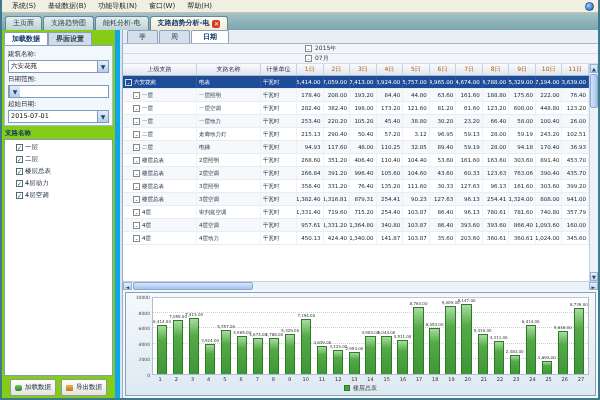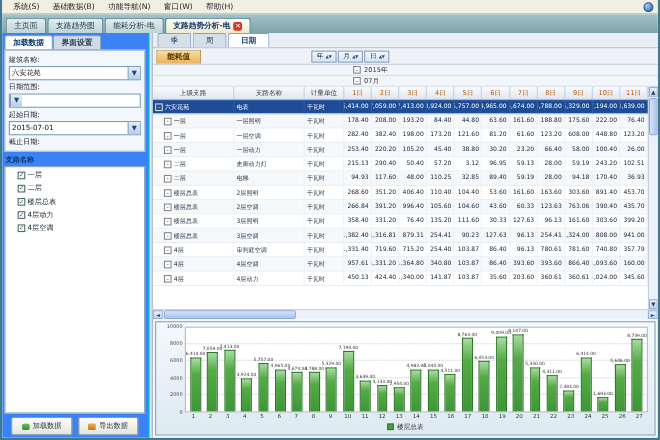--- a/index.html
+++ b/index.html
@@ -21,21 +21,21 @@
 
   
   .tabstrip { height:17px; background:linear-gradient(180deg,#a3c2c9,#7da4ad); display:flex; align-items:flex-end; padding:0 3px; flex:none; }
   .dtab { height:14px; line-height:13px; font-size:7px; padding:0 7px; margin-right:1px; color:#1d3a46; background:linear-gradient(180deg,#e4edef,#bfd2d6); border:1px solid #5d8a94; border-bottom:none; border-radius:3px 3px 0 0; display:flex; align-items:center; gap:3px; }
   .dtab.active { background:linear-gradient(180deg,#fdfdf4,#efe9d0); color:#13386b; font-weight:bold; }
   .tclose { width:8px; height:8px; background:#d23a2a; color:#fff; font-size:6px; line-height:8px; text-align:center; border-radius:2px; }
 
   .bodyrow { flex:1; display:flex; min-height:0; }
 
   
-  .sidebar { width:134px; flex:none; background:#3b82f6; border-right:2px solid #0ea5e9; display:flex; flex-direction:column; padding:2px; }
+  .sidebar { width:118px; flex:none; background:#84cc16; border-right:5px solid #0ea5e9; display:flex; flex-direction:column; padding:2px; }
   .side-tabs { height:13px; display:flex; align-items:flex-end; flex:none; }
   .stab { font-size:7px; line-height:12px; padding:0 7px; background:#cfdce8; border:1px solid #8aa0b8; border-bottom:none; border-radius:2px 2px 0 0; color:#345;font-weight:bold; }
   .stab.active { background:#fff; color:#123a6b; font-weight:bold; }
   .side-form { border:1px solid #a8bccd; border-top:1px solid #8aa0b8; background:#f2f7fb; padding:2px 3px; flex:none; }
   .f-label { font-size:6.5px; color:#223; margin:2px 0 1px; }
   .f-select { height:13px; background:#fff; border:1px solid #7f9db9; display:flex; }
   .f-value { flex:1; font-size:6.5px; line-height:11px; padding-left:2px; color:#111; overflow:hidden; white-space:nowrap; }
   .f-drop { width:11px; flex:none; background:linear-gradient(180deg,#e4eefb,#b6cdec); border-left:1px solid #7f9db9; font-size:6px; line-height:11px; text-align:center; color:#246; }
   .tree-title { font-size:6.5px; color:#123a6b; font-weight:bold; margin:3px 1px 1px; flex:none; }
   .tree-box { flex:1; background:#fff; border:1px solid #7f9db9; overflow:hidden; padding:1px; min-height:0; }
@@ -150,21 +150,20 @@
           </div>
           <div class="f-label">日期范围:</div>
           <div class="f-select">
             <span class="f-drop">▼</span>
           </div>
           <div class="f-label">起始日期:</div>
           <div class="f-select">
             <span class="f-value">2015-07-01</span>
             <span class="f-drop">▼</span>
           </div>
-          <div class="f-label">截止日期:</div>
         </div>
       <div class="tree-title">支路名称</div>
       <div class="tree-box">
           <div class="titem" style="padding-left: 10px;">
             <span class="cb">✓</span>
             <span>一层</span>
           </div>
           <div class="titem" style="padding-left: 10px;">
             <span class="cb">✓</span>
             <span>二层</span>
@@ -196,37 +195,20 @@
 
     <div class="splitter"></div>
 
     <div class="main">
       <div class="period-tabs">
           <span class="ptab">季</span>
           <span class="ptab">周</span>
           <span class="ptab active">日期</span>
         </div>
 
-      <div class="band">
-        <span class="vtab">能耗值</span>
-        <span class="date-units">
-            <span class="ubtn">
-              <span>年</span>
-              <span class="uarr">▲▼</span>
-            </span>
-            <span class="ubtn">
-              <span>月</span>
-              <span class="uarr">▲▼</span>
-            </span>
-            <span class="ubtn">
-              <span>日</span>
-              <span class="uarr">▲▼</span>
-            </span>
-          </span>
-      </div>
 
       <div id="group-rows">
           <div class="grow">
             <span class="exp">-</span>
             <span>2015年</span>
           </div>
           <div class="grow">
             <span class="exp">-</span>
             <span>07月</span>
           </div>

